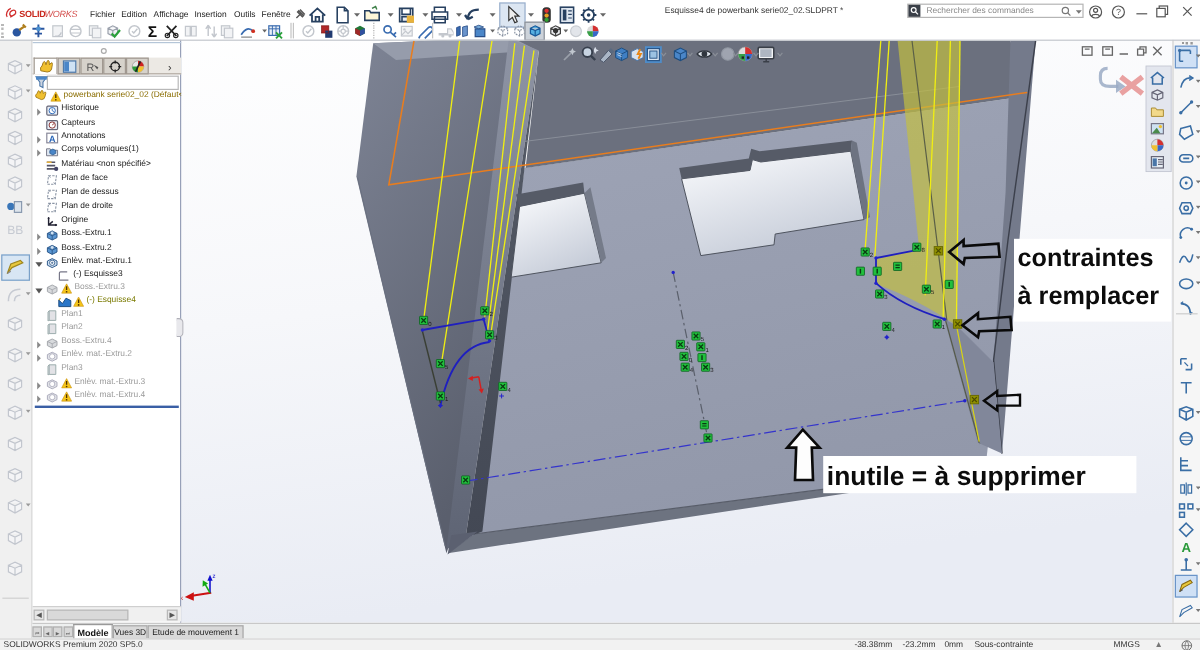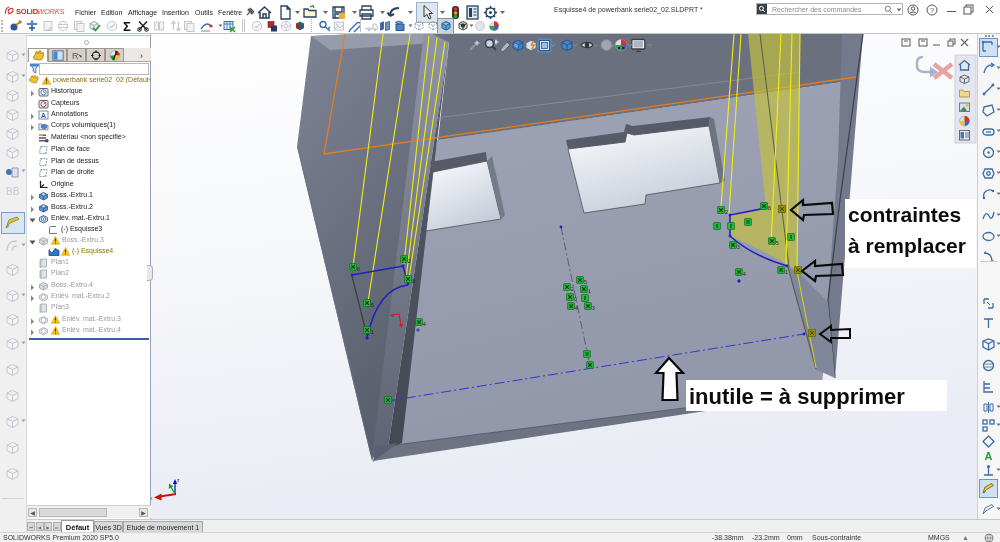--- a/index.html
+++ b/index.html
@@ -1097,21 +1097,21 @@
     </svg>
     <div class="abs" style="left:2px;top:228px;width:18px;height:1px;background:#ccc"></div>
   </div>
 <div id="tabbar" class="abs">
     <div class="abs" style="left:0px;top:2px;width:34px;height:10px">
       <div class="abs" style="left:0.0px;top:0;width:8px;height:9px;background:#d8d8d8;border:1px solid #b0b0b0;font-size:4px;color:#666;text-align:center;line-height:9px">⏮</div>
       <div class="abs" style="left:8.5px;top:0;width:8px;height:9px;background:#d8d8d8;border:1px solid #b0b0b0;font-size:4px;color:#666;text-align:center;line-height:9px">◀</div>
       <div class="abs" style="left:17.0px;top:0;width:8px;height:9px;background:#d8d8d8;border:1px solid #b0b0b0;font-size:4px;color:#666;text-align:center;line-height:9px">▶</div>
       <div class="abs" style="left:25.5px;top:0;width:8px;height:9px;background:#d8d8d8;border:1px solid #b0b0b0;font-size:4px;color:#666;text-align:center;line-height:9px">⏭</div>
     </div>
-    <div class="abs" style="left:34px;top:0px;width:33px;height:13px;background:#fff;border:1px solid #999;border-bottom:none;font-size:7.5px;font-weight:bold;color:#111;text-align:center;line-height:13px">Défaut</div>
+    <div class="abs" style="left:34px;top:0px;width:33px;height:13px;background:#fff;border:1px solid #999;border-bottom:none;font-size:7.5px;font-weight:bold;color:#111;text-align:center;line-height:13px">Modèle</div>
     <div class="abs" style="left:67px;top:1px;width:29px;height:12px;background:#d9d9d9;border:1px solid #a8a8a8;font-size:7px;color:#222;text-align:center;line-height:12px">Vues 3D</div>
     <div class="abs" style="left:96px;top:1px;width:80px;height:12px;background:#d9d9d9;border:1px solid #a8a8a8;font-size:7px;color:#222;text-align:center;line-height:12px">Etude de mouvement 1</div>
   </div>
 <div id="statusbar" class="abs">
     <div class="abs" style="left:3px;top:1px">SOLIDWORKS Premium 2020 SP5.0</div>
     <div class="abs" style="left:712px;top:1px">-38.38mm</div>
     <div class="abs" style="left:752px;top:1px">-23.2mm</div>
     <div class="abs" style="left:787px;top:1px">0mm</div>
     <div class="abs" style="left:812px;top:1px">Sous-contrainte</div>
     <div class="abs" style="left:928px;top:1px">MMGS</div>

